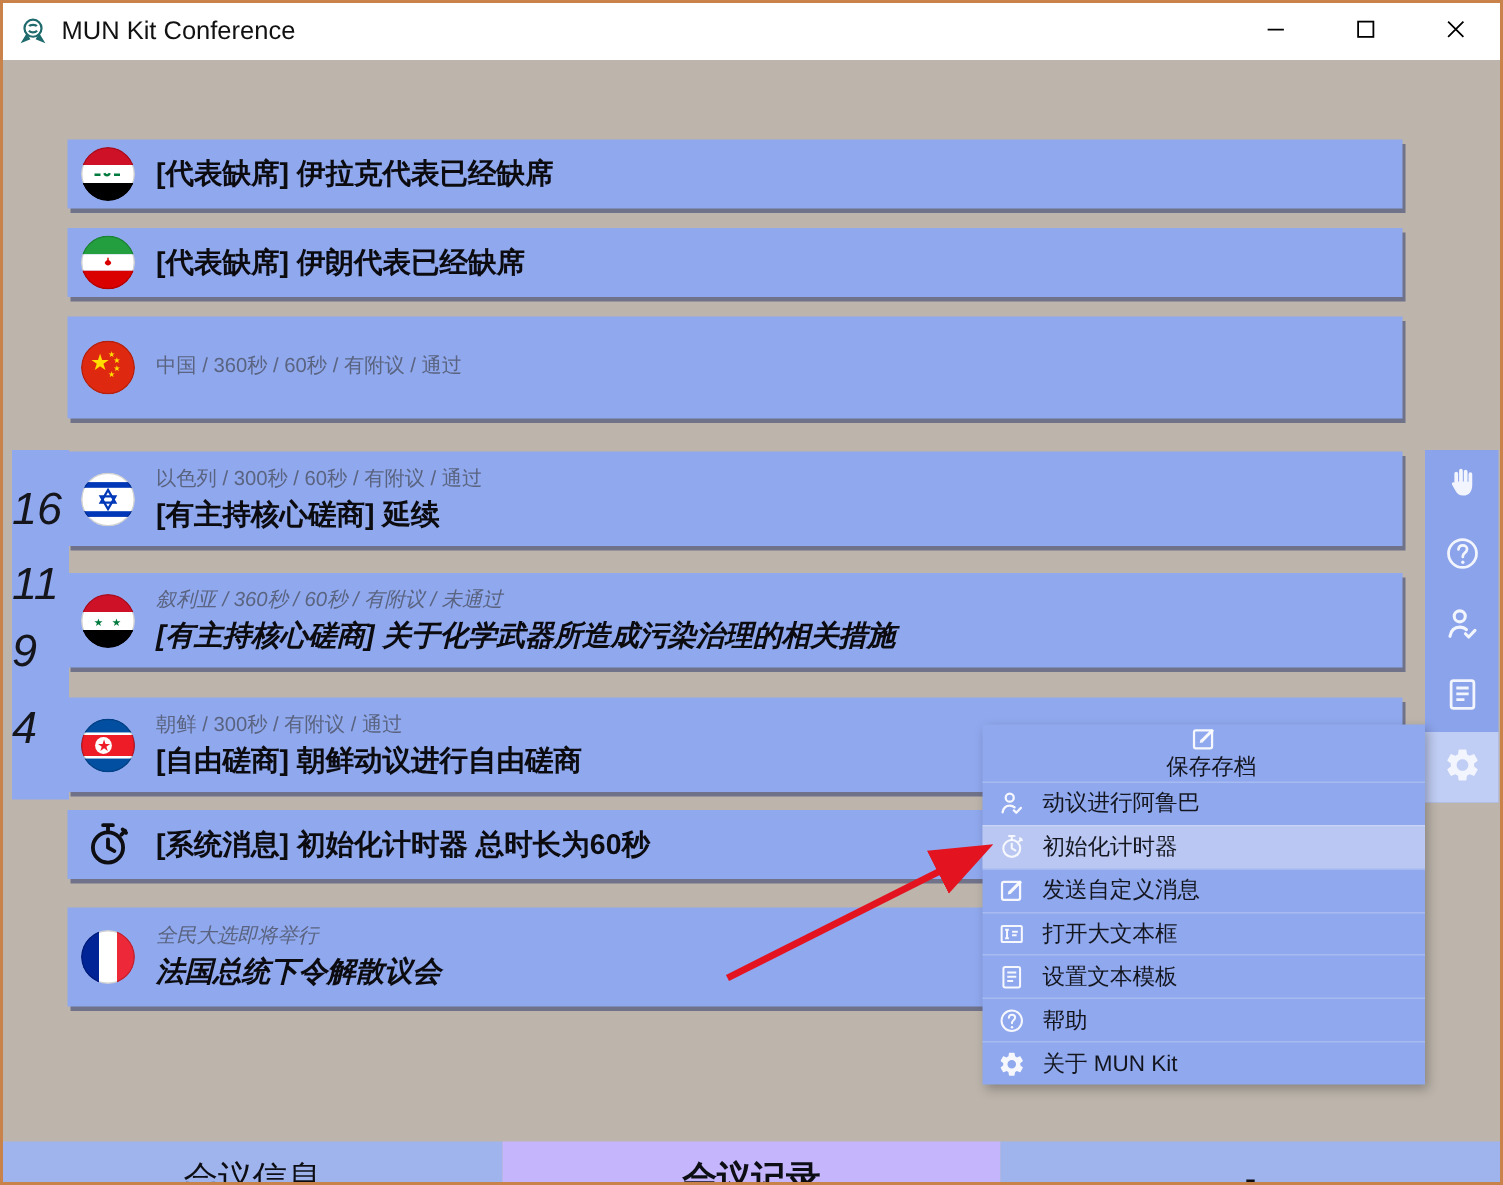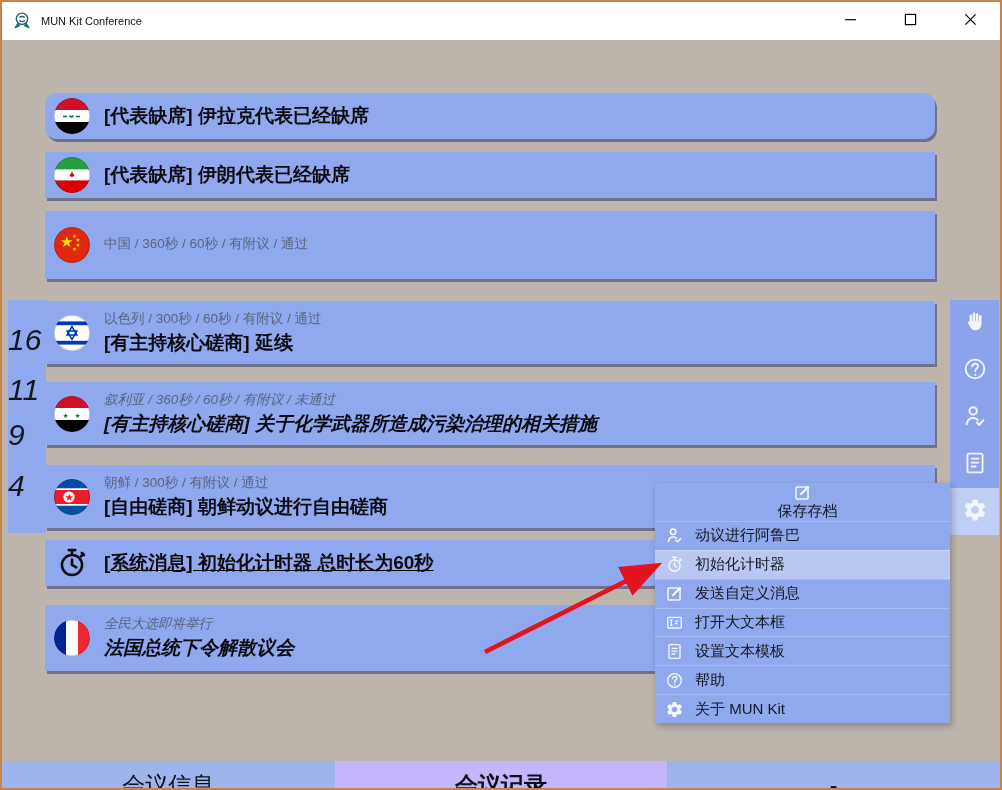--- a/index.html
+++ b/index.html
@@ -2,21 +2,21 @@
 <html><head>
 <meta charset="utf-8">
 <style>
   html,body{margin:0;padding:0;background:#e8e8e8;}
   *{box-sizing:border-box;font-family:"Liberation Sans","DejaVu Sans",sans-serif;}
   .window{position:relative;width:1002px;height:790px;border:2px solid #c8824a;background:#bdb5ac;overflow:hidden;}
   
   .titlebar{position:absolute;top:0;left:0;right:0;height:38px;background:#ffffff;display:flex;align-items:center;}
   .app-icon{width:22px;height:22px;margin-left:9px;display:inline-flex;}
   .app-icon svg{width:22px;height:22px;}
-  .title{margin-left:8px;font-size:11px;color:#111;}
+  .title{margin-left:8px;font-size:17px;color:#111;}
   .win-controls{margin-left:auto;display:flex;align-items:center;height:100%;}
   .win-btn{width:46px;height:100%;border:none;background:transparent;display:flex;align-items:center;justify-content:center;padding:0;margin:0 7px;cursor:pointer;}
   .win-btn svg{width:13px;height:13px;}
   
   .content{position:absolute;top:38px;left:0;right:0;bottom:0;background:#bdb5ac;}
   
   .msg{position:absolute;left:43px;width:890px;background:#90a8ee;display:flex;align-items:center;padding-left:9px;box-shadow:2px 3px 0 rgba(48,58,110,.55);}
   .flag{width:36px;height:36px;border-radius:50%;overflow:hidden;flex:0 0 36px;display:flex;}
   .flag svg{width:36px;height:36px;}
   .sysicon{width:36px;height:36px;flex:0 0 36px;display:flex;align-items:center;justify-content:center;color:#0d0d12;}
@@ -78,21 +78,21 @@
         <button class="win-btn">
           <span><svg viewBox="0 0 12 12">
               <path d="M1.3 1.3l9.4 9.4M10.7 1.3l-9.4 9.4" stroke="#000" stroke-width="1.1" fill="none"></path>
             </svg></span>
         </button>
       </div>
   </div>
 
   <div class="content">
     <div id="messages">
-        <div class="msg" style="top: 53px; height: 46px; border-radius: 12px;">
+        <div class="msg" style="top: 53px; height: 46px;">
     <span class="flag">
             <svg viewBox="0 0 36 36">
               <defs>
                 <clipPath id="cp-iraq">
                   <circle cx="18" cy="18" r="18"></circle>
                 </clipPath>
               </defs>
               <g clip-path="url(#cp-iraq)">
                 <rect width="36" height="12" fill="#ce1126"></rect>
                 <rect y="12" width="36" height="12" fill="#fff"></rect>
@@ -216,21 +216,21 @@
                 <text x="10.6" y="21.8" font-size="10.5" fill="#ed1c27">★</text>
               </g>
               <circle cx="18" cy="18" r="17.5" fill="none" stroke="rgba(0,0,0,.18)"></circle>
             </svg>
           </span>
     <div class="msgtext">
       <div class="sub">朝鲜 / 300秒 / 有附议 / 通过</div>
       <div class="main">[自由磋商] 朝鲜动议进行自由磋商</div>
     </div>
   </div>
-        <div class="msg" style="top: 500px; height: 46px; text-decoration: underline;">
+        <div class="msg" style="top: 500px; height: 46px;">
     <span class="sysicon">
             <svg viewBox="0 0 24 24" fill="none" stroke="currentColor" stroke-width="1.8" stroke-linecap="round">
               <circle cx="12" cy="13.4" r="7.1"></circle>
               <path d="M9.7 2.9h4.6M12 2.9v3.2"></path>
               <path d="M18.3 7.4l1.8-1.8M18.9 4.9l1.6 1.6"></path>
               <path d="M12 13.4V9.6M12 13.4l3 1.7"></path>
             </svg>
           </span>
     <div class="msgtext">
 

